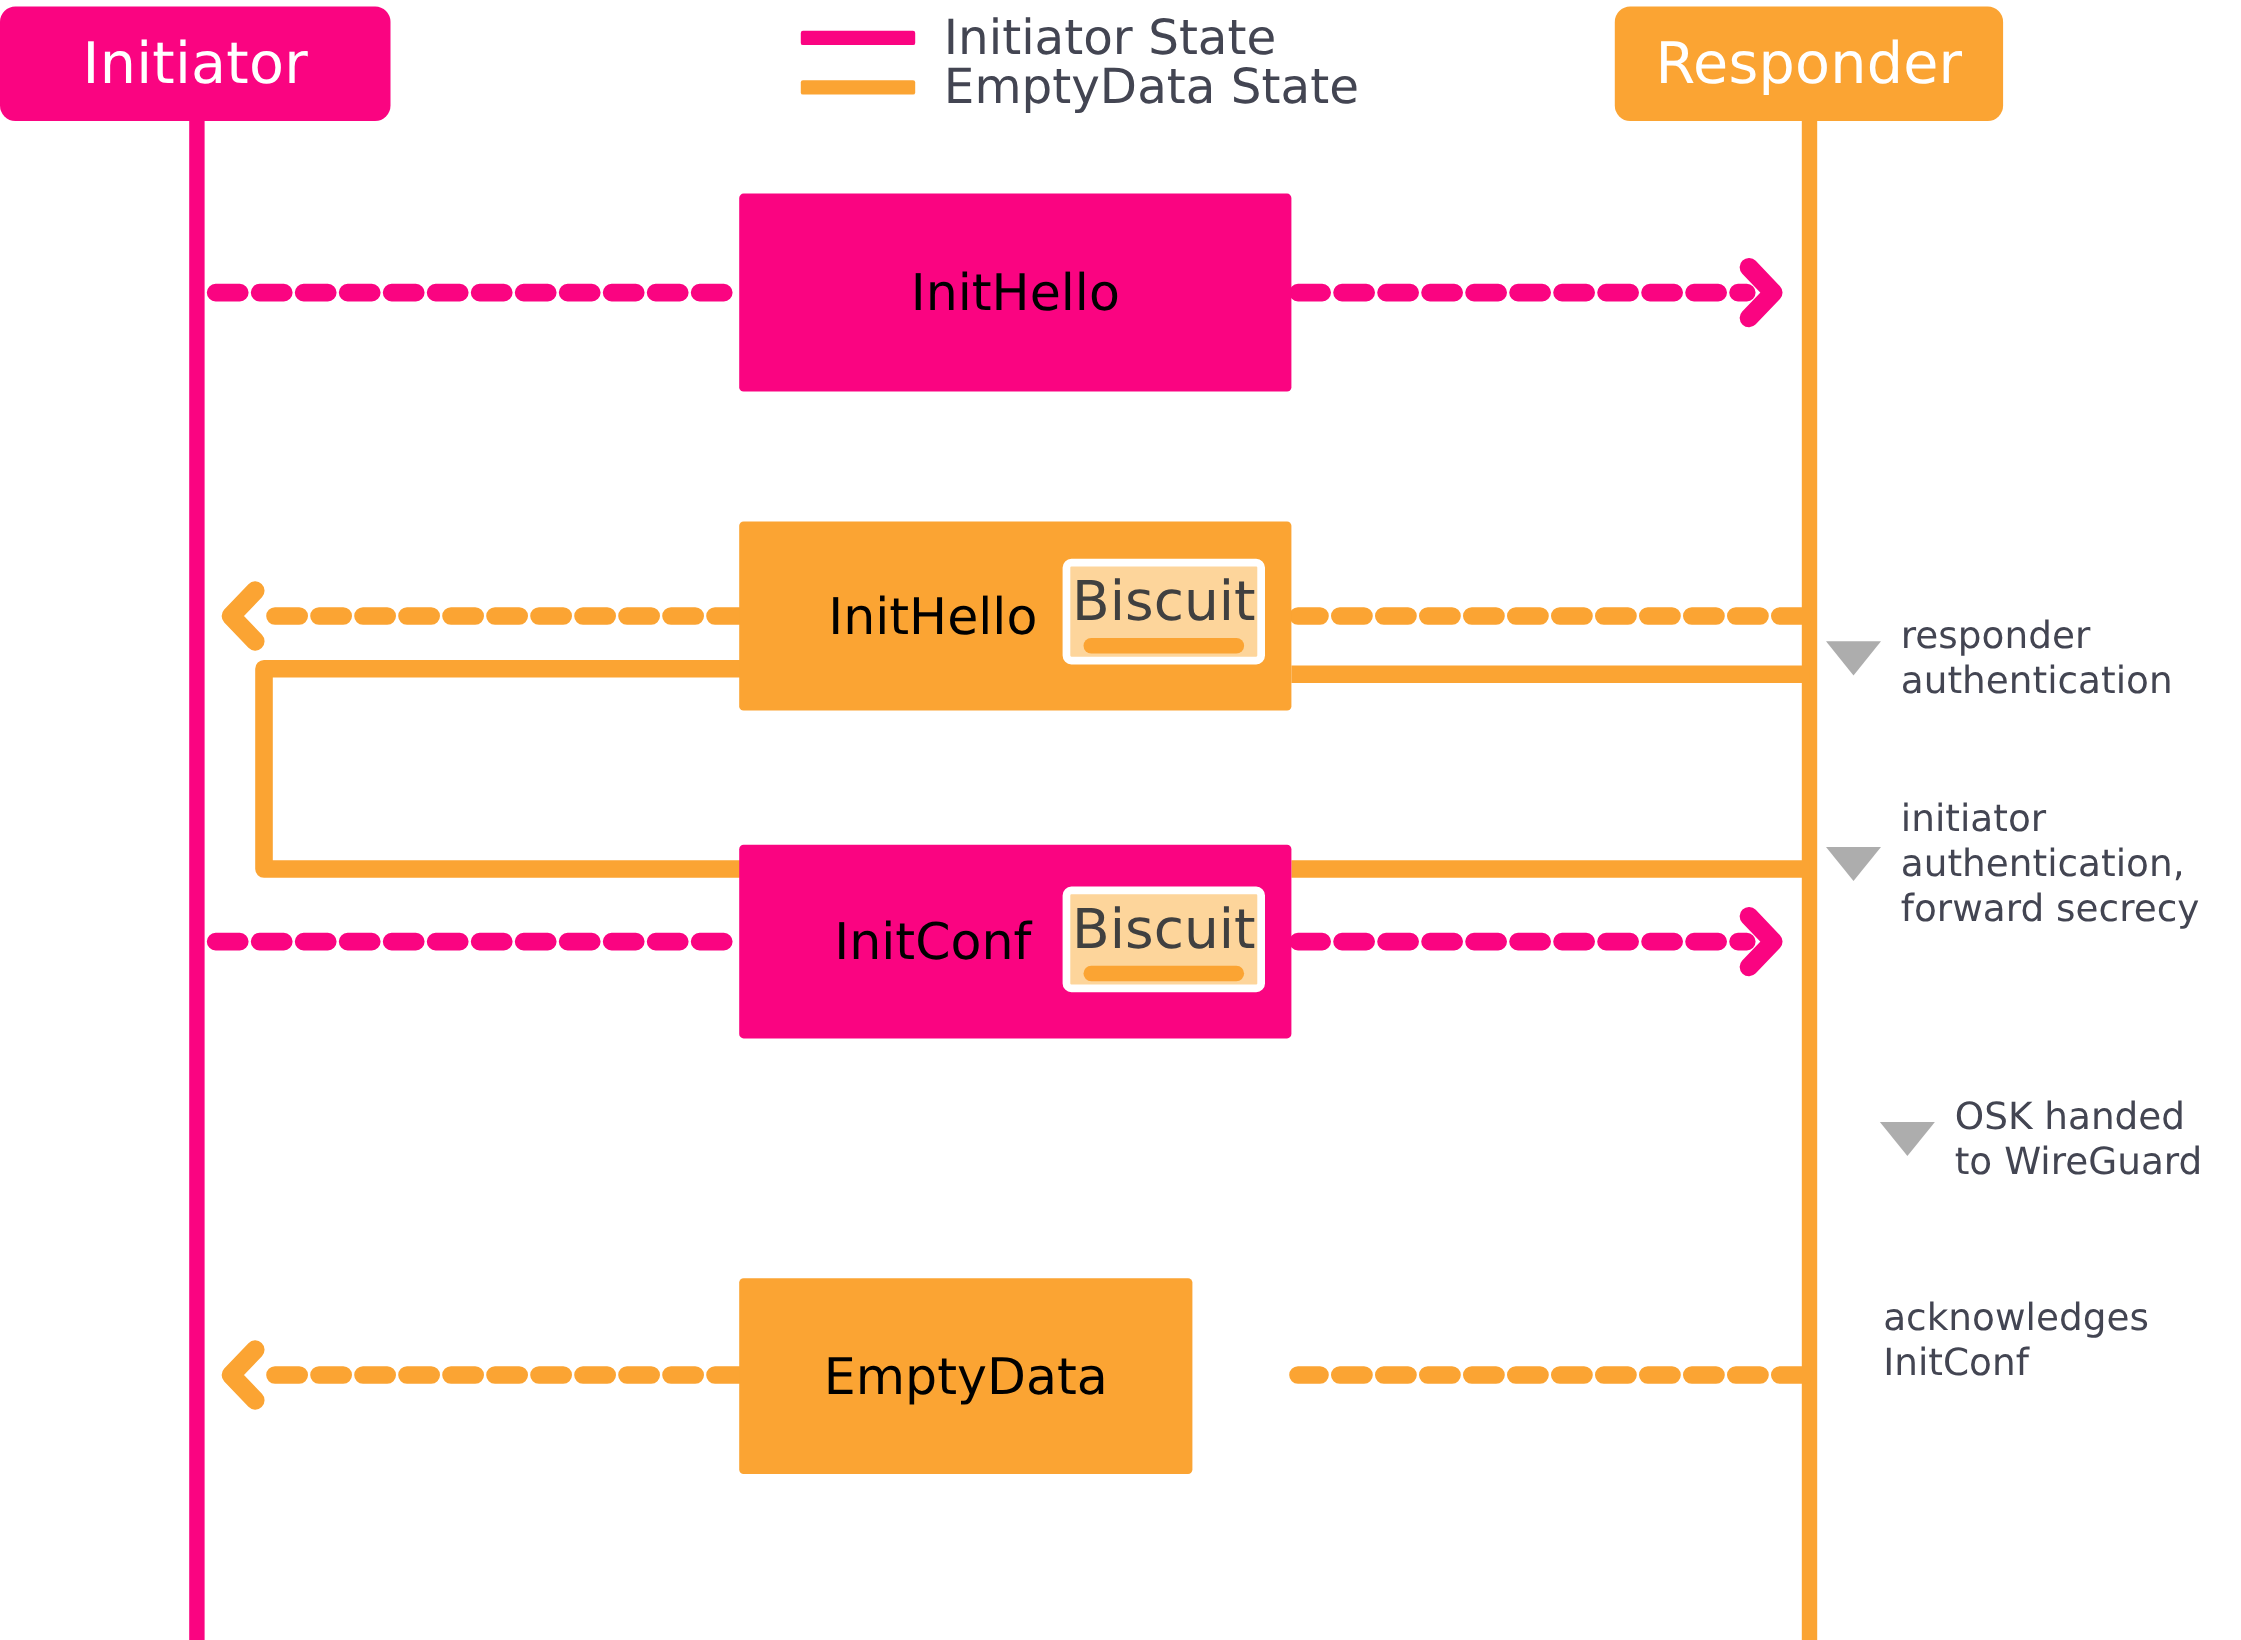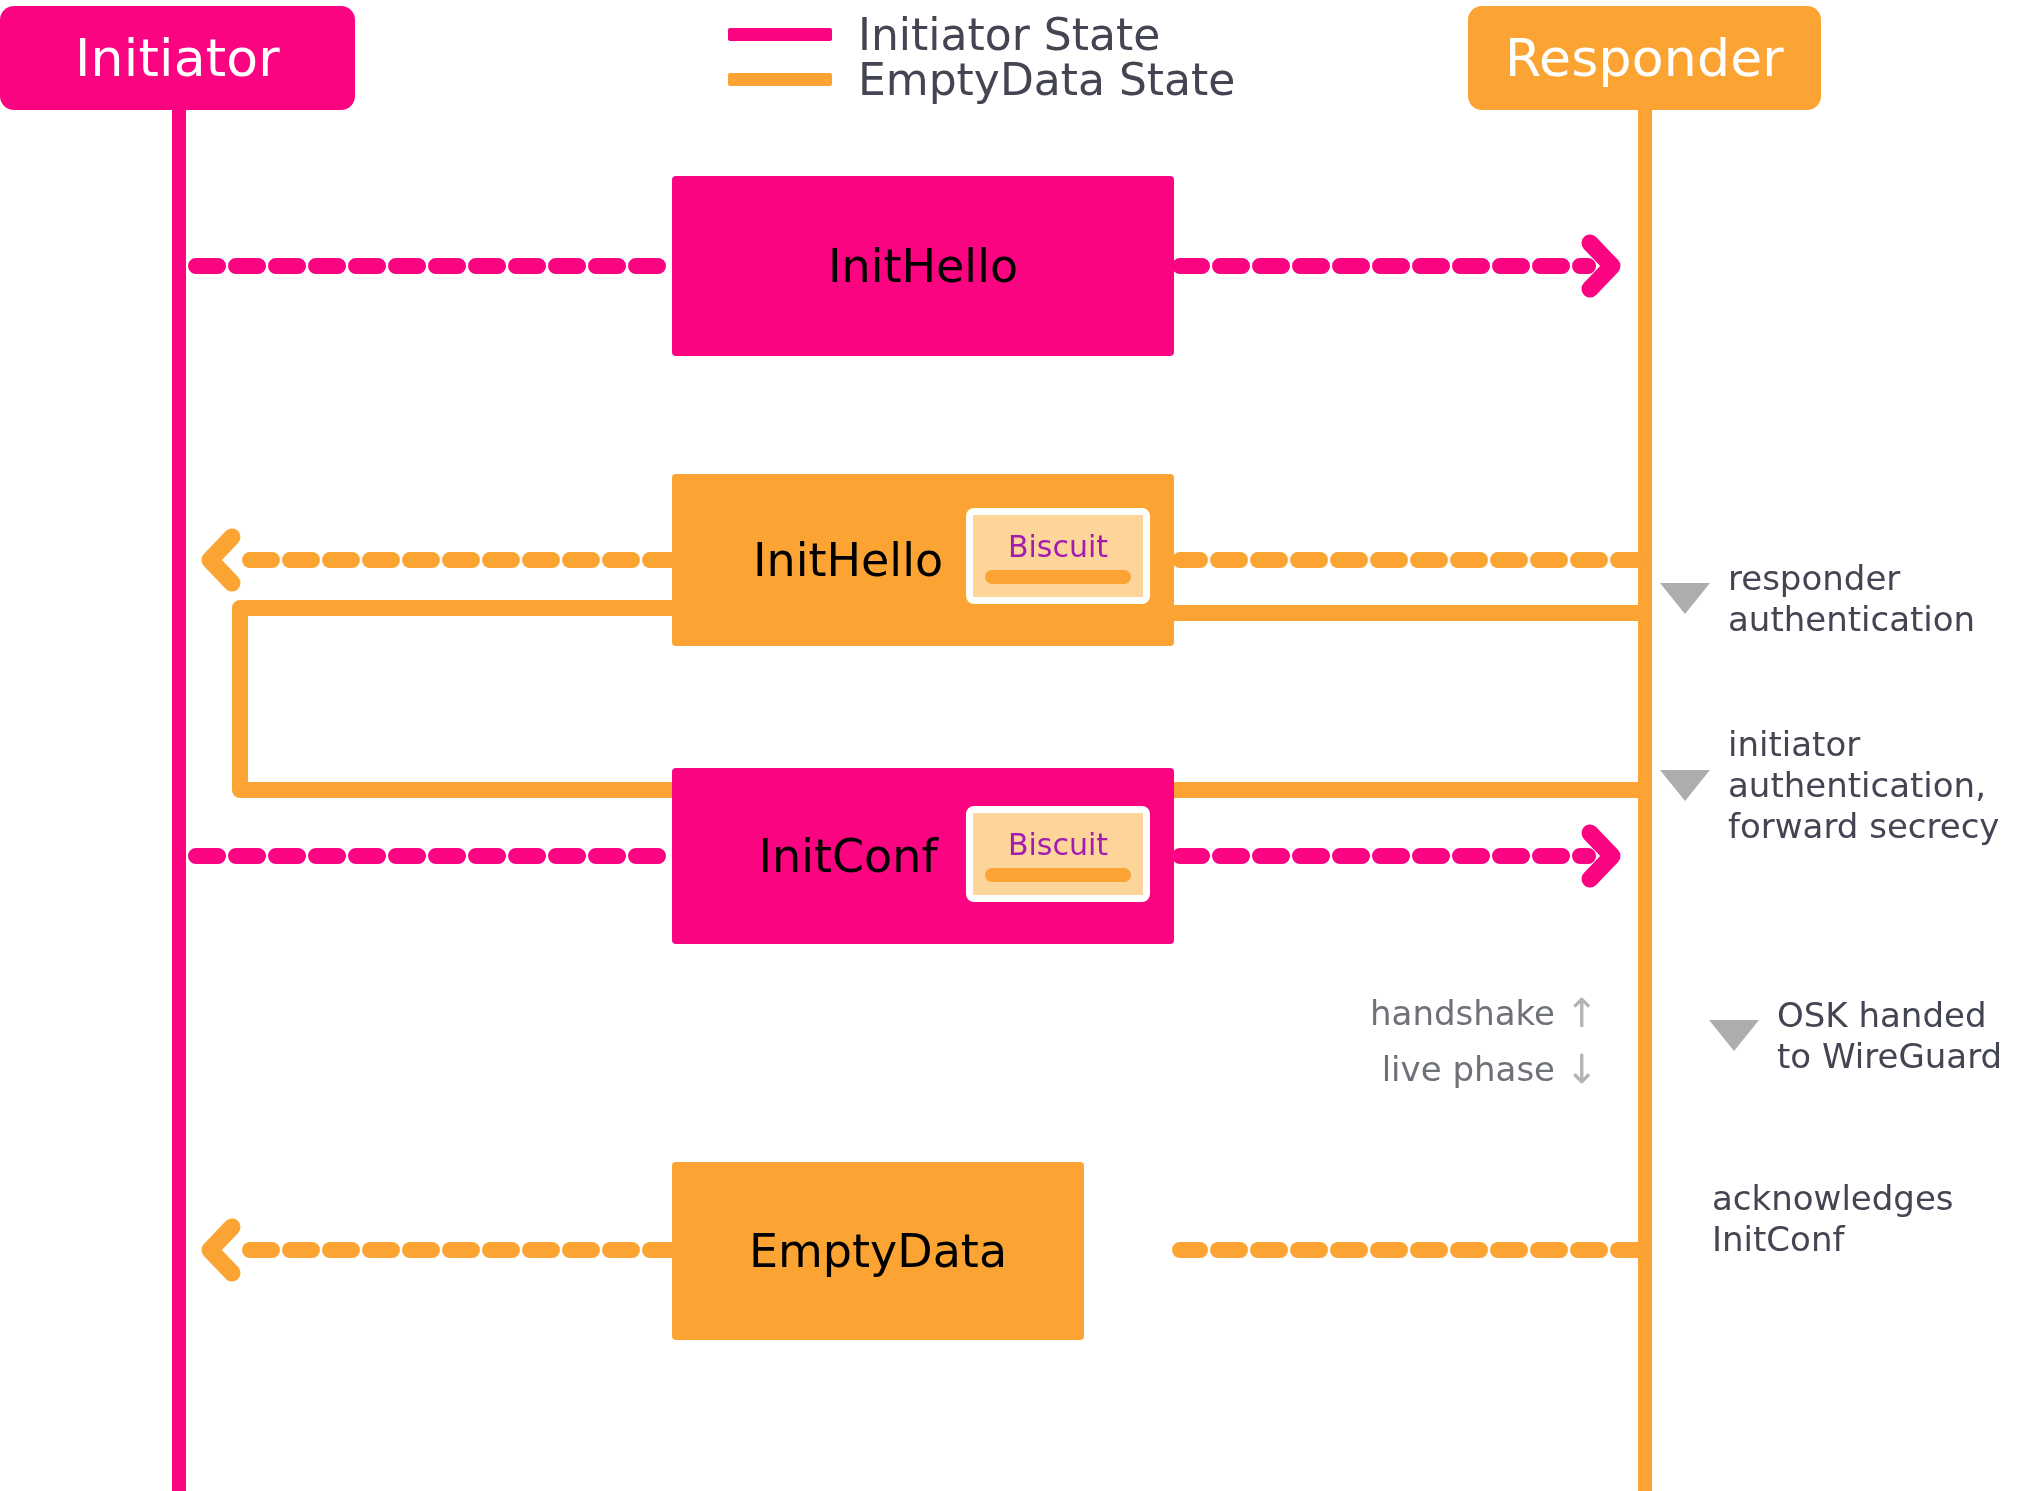--- a/index.html
+++ b/index.html
@@ -70,22 +70,22 @@
     box-sizing: border-box;
     display: flex;
     flex-direction: column;
     align-items: center;
     justify-content: center;
     padding-top: 4px;
   }
   #msg-resphello .biscuit { right: 24px; top: 34px; }
   #msg-initconf  .biscuit { right: 24px; top: 38px; }
   .biscuit-label {
-    font-size: 30px;
-    color: #a21caf;
+    font-size: 50px;
+    color: #404040;
     line-height: 1;
   }
   .biscuit-bar {
     width: 146px;
     height: 14px;
     border-radius: 7px;
     background: #FBA433;
     margin-top: 8px;
   }
 
@@ -230,30 +230,20 @@
     <span class="biscuit">
       <span class="biscuit-label">Biscuit</span>
       <span class="biscuit-bar"></span>
     </span>
   </div>
 
   <div class="msg-box" id="msg-emptydata" style="background:#FBA433;">
     <span class="msg-label">EmptyData</span>
   </div>
 
-  <div id="phase-block">
-    <div class="phase-row">
-      <span class="phase-label">handshake</span>
-      <span class="phase-arrow">↑</span>
-    </div>
-    <div class="phase-row">
-      <span class="phase-label">live phase</span>
-      <span class="phase-arrow">↓</span>
-    </div>
-  </div>
 
   <div class="annotation" id="anno-responder-auth">
     <span class="anno-marker"></span>
     <span class="anno-text">responder
 authentication</span>
   </div>
 
   <div class="annotation" id="anno-initiator-auth">
     <span class="anno-marker"></span>
     <span class="anno-text">initiator

